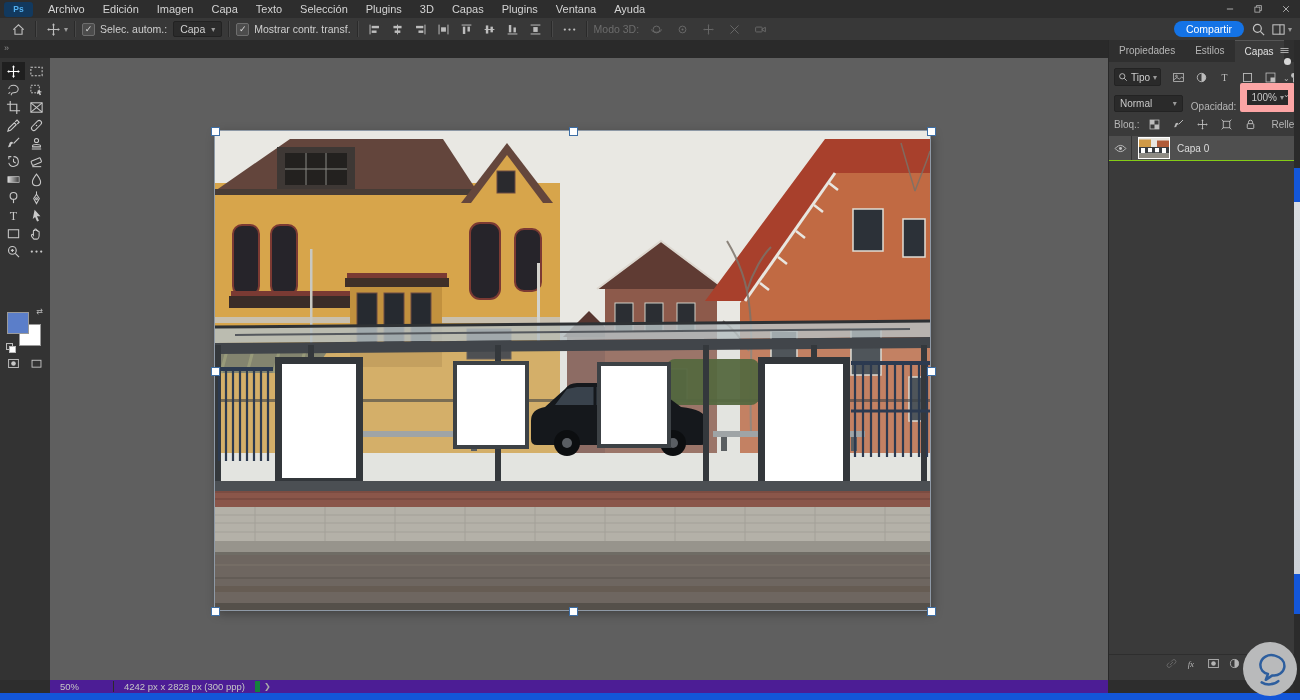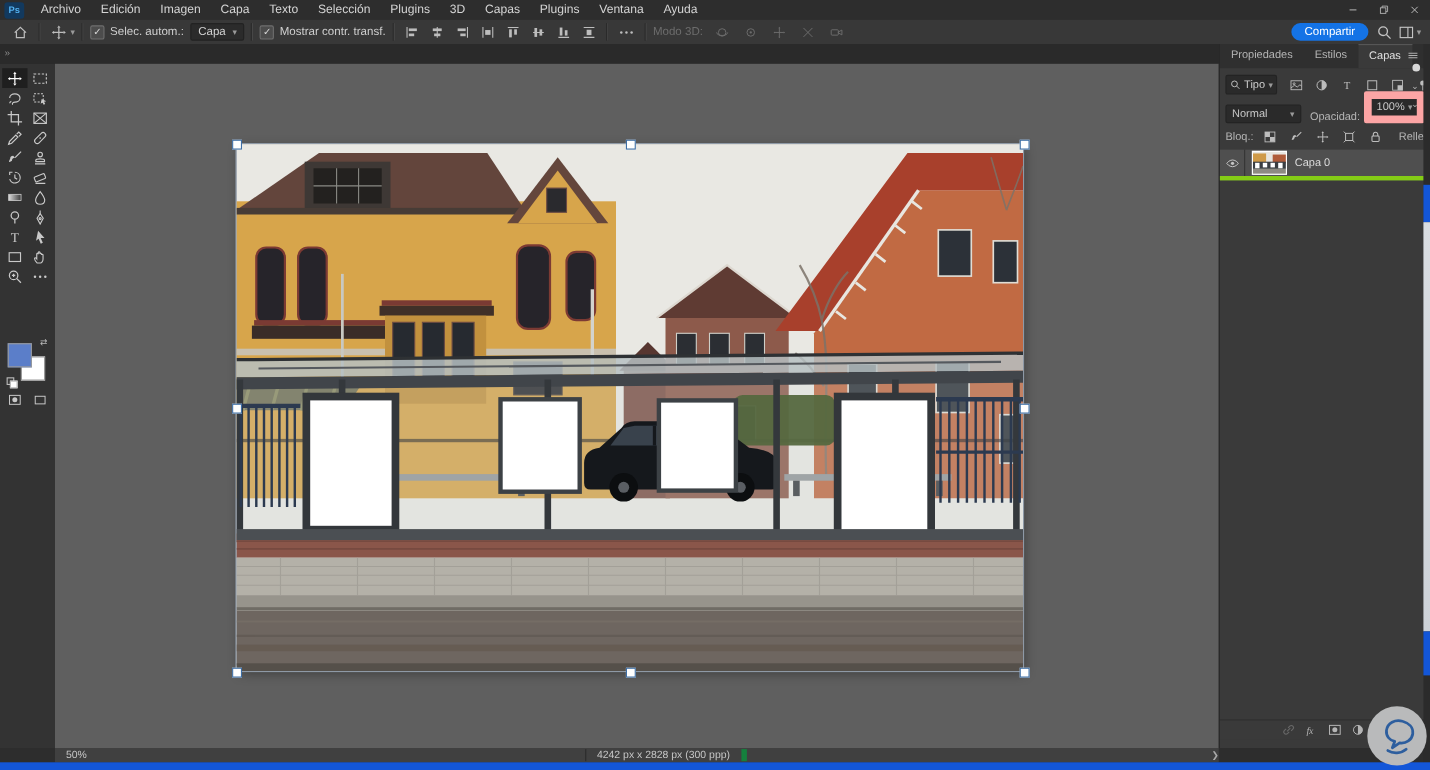--- a/index.html
+++ b/index.html
@@ -2,21 +2,21 @@
 <html><head>
 <meta charset="utf-8">
 <style>
   html,body{margin:0;padding:0;width:1300px;height:700px;overflow:hidden;
     font-family:"Liberation Sans",sans-serif;background:#2d2d2d;
     -webkit-font-smoothing:antialiased;}
   .app{position:absolute;inset:0;}
   
   .menubar{position:absolute;left:0;top:0;width:1300px;height:18px;background:#2d2d2d;
     display:flex;align-items:center;color:#d4d4d4;font-size:11px;}
-  .ps-logo{width:18px;height:15px;margin:0 6px 0 4px;border-radius:3px;background:#12395e;
+  .ps-logo{width:29px;height:15px;margin:0 6px 0 4px;border-radius:3px;background:#12395e;
     color:#53b1f0;font-size:8.5px;font-weight:bold;display:flex;align-items:center;justify-content:center;}
   .menu-item{padding:0 9px;line-height:18px;cursor:default;}
   .win-controls{position:absolute;right:0;top:0;height:18px;display:flex;}
   .win-btn{width:28px;height:18px;display:flex;align-items:center;justify-content:center;color:#bdbdbd;}
   .win-btn svg{width:10px;height:10px;}
   
   .optionsbar{position:absolute;left:0;top:18px;width:1300px;height:22px;background:#383838;
     border-bottom:1px solid #262626;display:flex;align-items:center;color:#cfcfcf;font-size:10.5px;}
   .ob-div{width:1px;height:16px;background:#2a2a2a;border-right:1px solid #474747;margin:0 6px;}
   .ic{width:15px;height:15px;display:block;}
@@ -70,34 +70,34 @@
   .filter-ics{display:flex;margin-left:8px;gap:4px;color:#bdbdbd;}
   .blend-row{position:absolute;left:0;top:52px;width:186px;height:20px;display:flex;align-items:flex-end;}
   .blend-box{margin-left:5px;width:100px;height:15px;background:#2a2a2a;border:1px solid #232323;
     border-radius:2px;display:flex;align-items:center;justify-content:space-between;padding:0 5px;}
   .val-box{height:15px;background:#2a2a2a;border:7px solid #fca5a5;border-radius:2px;
     display:flex;align-items:center;gap:3px;padding:0 4px;margin-left:4px;}
   .lock-row{position:absolute;left:0;top:74px;width:186px;height:20px;display:flex;align-items:center;}
   .lock-ics{display:flex;gap:5px;margin-left:5px;color:#bdbdbd;}
   .lbl{color:#b5b5b5;}
   .layers-list{position:absolute;left:0;top:96px;width:186px;}
-  .layer-row{height:24px;display:flex;align-items:center;border-bottom:4px solid #84cc16;}
+  .layer-row{height:24px;display:flex;align-items:center;border-bottom:1px solid #84cc16;}
   .layer-row.selected{background:#4f4f4f;}
   .eye-cell{width:22px;height:24px;display:flex;align-items:center;justify-content:center;
     border-right:1px solid #333;color:#c6c6c6;}
   .thumb{width:32px;height:22px;margin-left:6px;background:#fff;padding:1px;box-sizing:border-box;}
   .thumb svg{width:100%;height:100%;display:block;}
   .lname{margin-left:7px;font-size:10px;color:#dcdcdc;}
   .panel-bottom{position:absolute;left:0;bottom:8px;width:186px;height:18px;background:#3a3a3a;
     border-top:1px solid #2e2e2e;display:flex;align-items:center;justify-content:flex-end;
     gap:8px;padding-right:12px;box-sizing:border-box;color:#b5b5b5;}
   .panel-bottom .dis{color:#686868;}
   
-  .statusbar{position:absolute;left:50px;top:680px;width:1058px;height:13px;background:#404040;
-    color:#c6c6c6;font-size:9.5px;display:flex;align-items:center;justify-content:space-between;}
+  .statusbar{position:absolute;left:50px;top:680px;width:1058px;height:13px;background:#4c1d95;
+    color:#c6c6c6;font-size:9.5px;display:flex;align-items:center;}
   .status-zoom{margin-left:10px;}
   .status-info{margin-left:34px;padding:0 10px;border-left:1px solid #2b2b2b;border-right:5px solid #15803d;}
   .status-chev{margin-left:4px;color:#aaa;font-size:8px;}
   .bluebar{position:absolute;left:0;top:693px;width:1300px;height:7px;background:#1356d8;}
   .edge-strip{position:absolute;left:1294px;top:40px;width:6px;height:653px;background:#2b2b2b;}
   .edge-strip div{position:absolute;left:0;width:6px;}
   .dock-ic{position:absolute;color:#b5b5b5;font-size:8px;}
   .logo-badge{position:absolute;left:1243px;top:642px;width:54px;height:54px;border-radius:50%;
     background:#b9babb;z-index:20;display:flex;align-items:center;justify-content:center;}
 </style>

